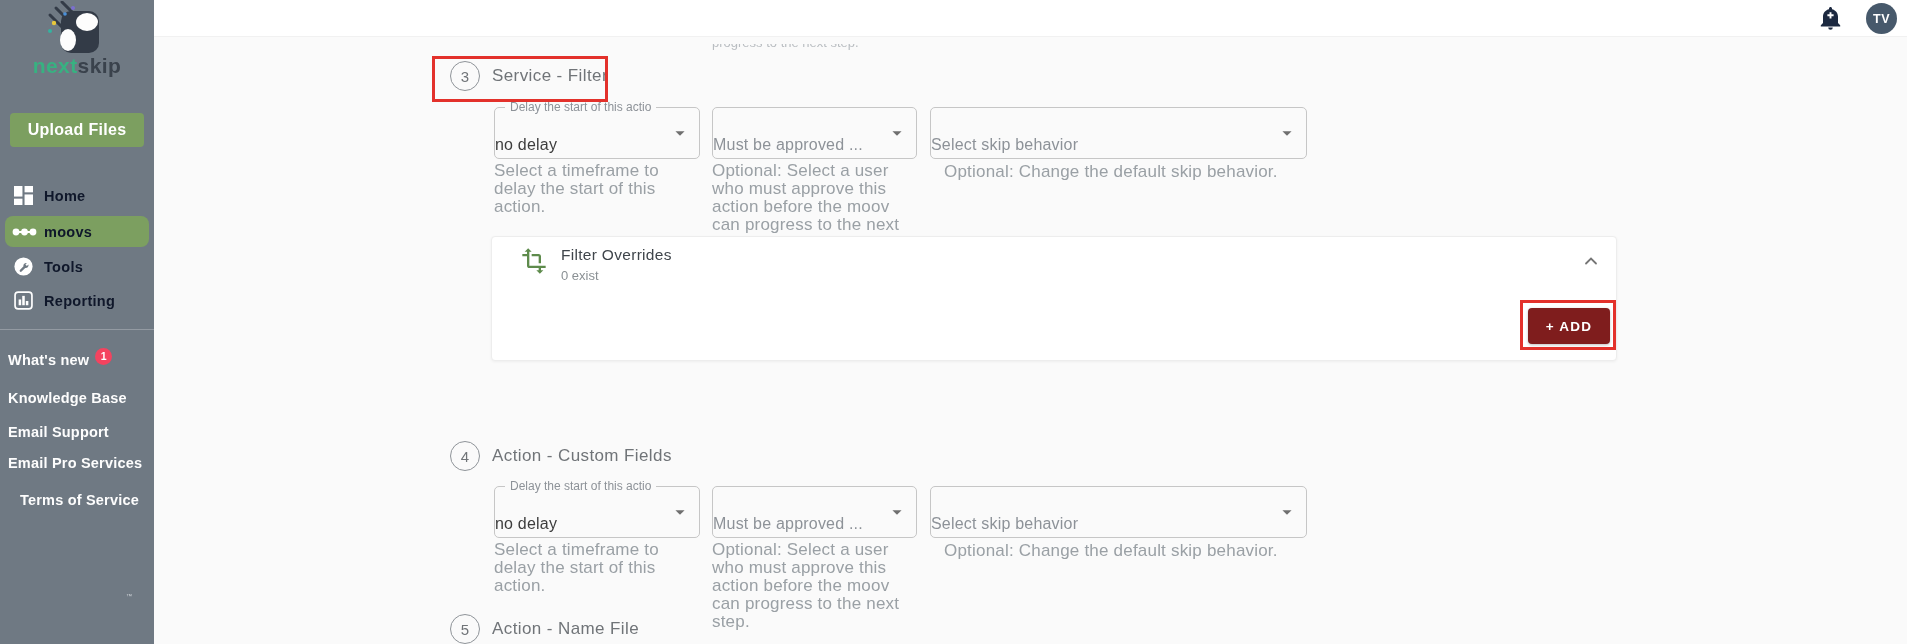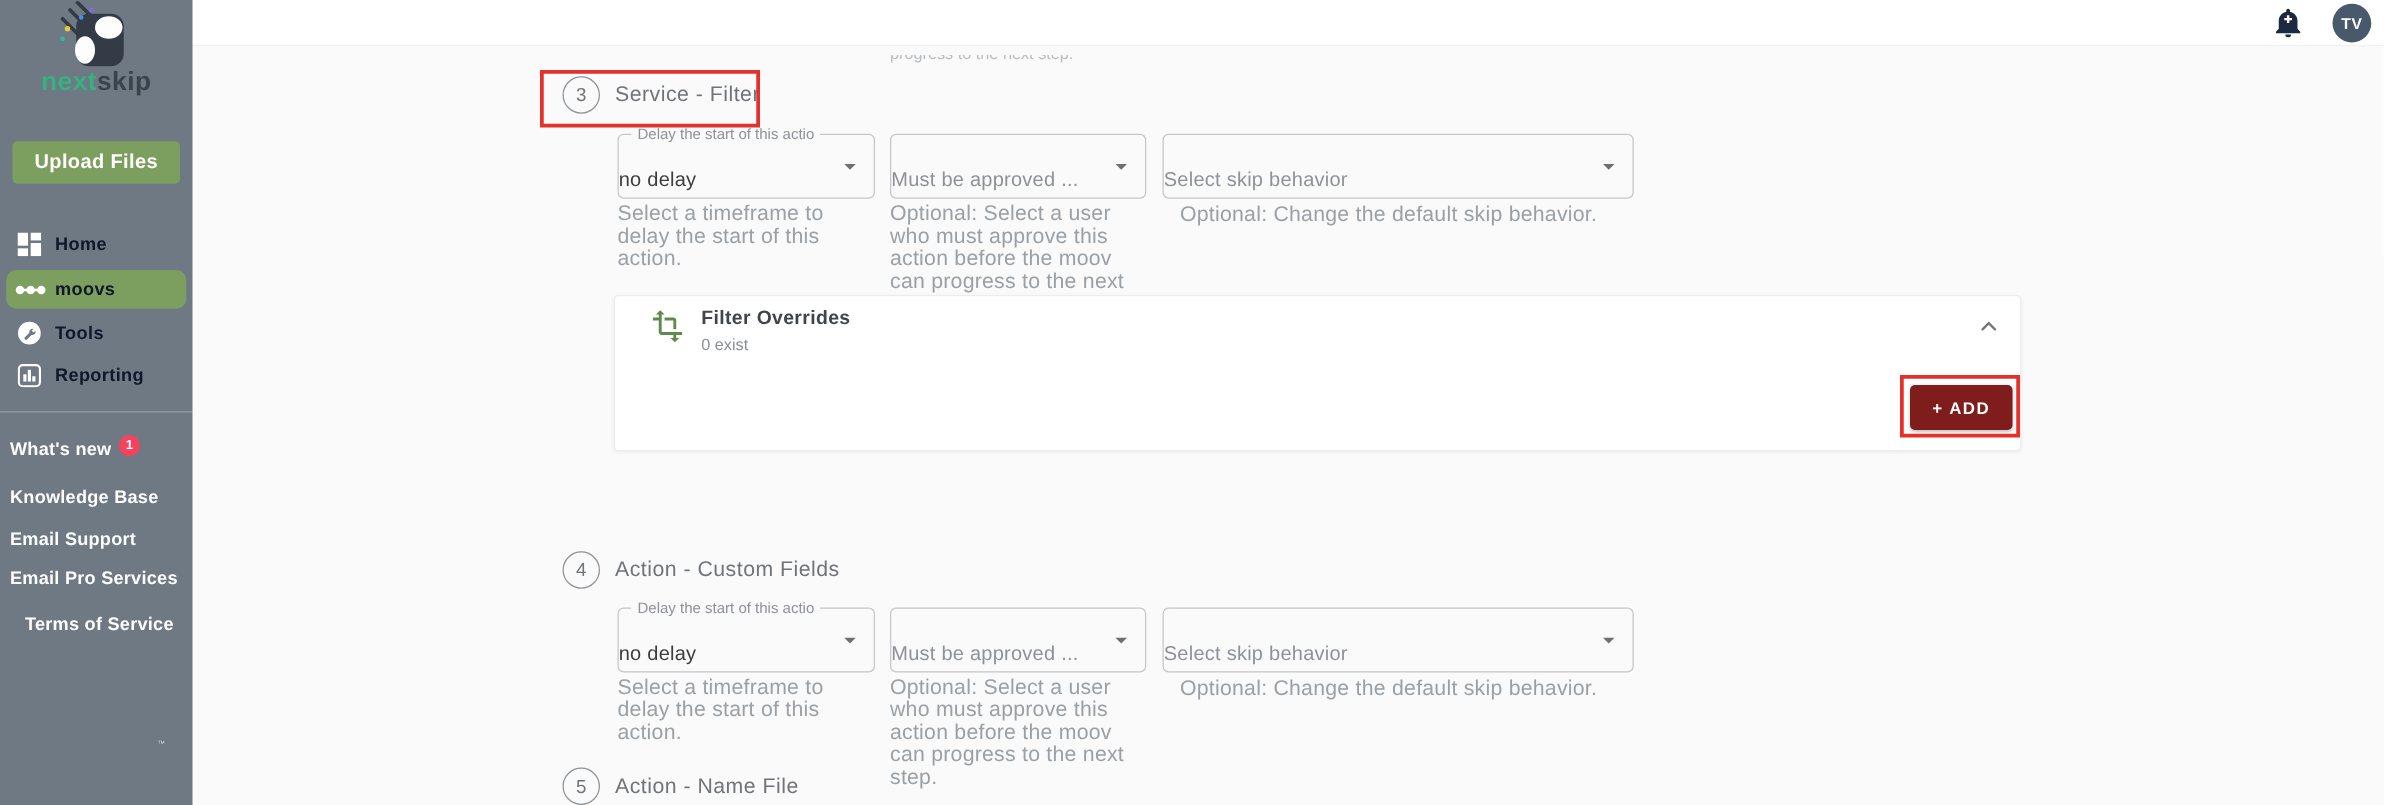--- a/index.html
+++ b/index.html
@@ -70,21 +70,21 @@
     font-size:12px; color:#8D9298; white-space:nowrap; }
   .sel .arrow { position:absolute; right:8px; top:50%; transform:translateY(-50%); }
   .helper { position:absolute; font-size:17px; color:#9AA0A5; line-height:18px;
     letter-spacing:.2px; }
   .annotation { position:absolute; border:3px solid #E3312B; z-index:5; }
 
   
   .card { position:absolute; left:491px; top:236px; width:1126px; height:125px;
     background:#fff; border:1px solid #EDEDED; border-radius:4px;
     box-shadow:0 1px 3px rgba(0,0,0,.05); }
-  .card-title { position:absolute; left:69px; top:9px; font-size:15.5px; font-weight:700;
+  .card-title { position:absolute; left:69px; top:9px; font-size:15.5px; font-weight:400;
     color:#3F454B; letter-spacing:.3px; }
   .card-sub { position:absolute; left:69px; top:31px; font-size:13px; color:#8A9094; }
   .transform-icon { position:absolute; left:28px; top:10px; }
   .chev { position:absolute; left:1087px; top:12px; cursor:pointer; }
   .add-btn { position:absolute; left:1036px; top:71px; width:82px; height:36px;
     background:#7f1d1d; border:none; border-radius:4px; color:#fff; font-size:13.5px;
     font-weight:600; letter-spacing:1.2px; cursor:pointer;
     box-shadow:0 1px 3px rgba(0,0,0,.25); font-family:"Liberation Sans", sans-serif; }
 
   .clip { position:absolute; overflow:hidden; }

